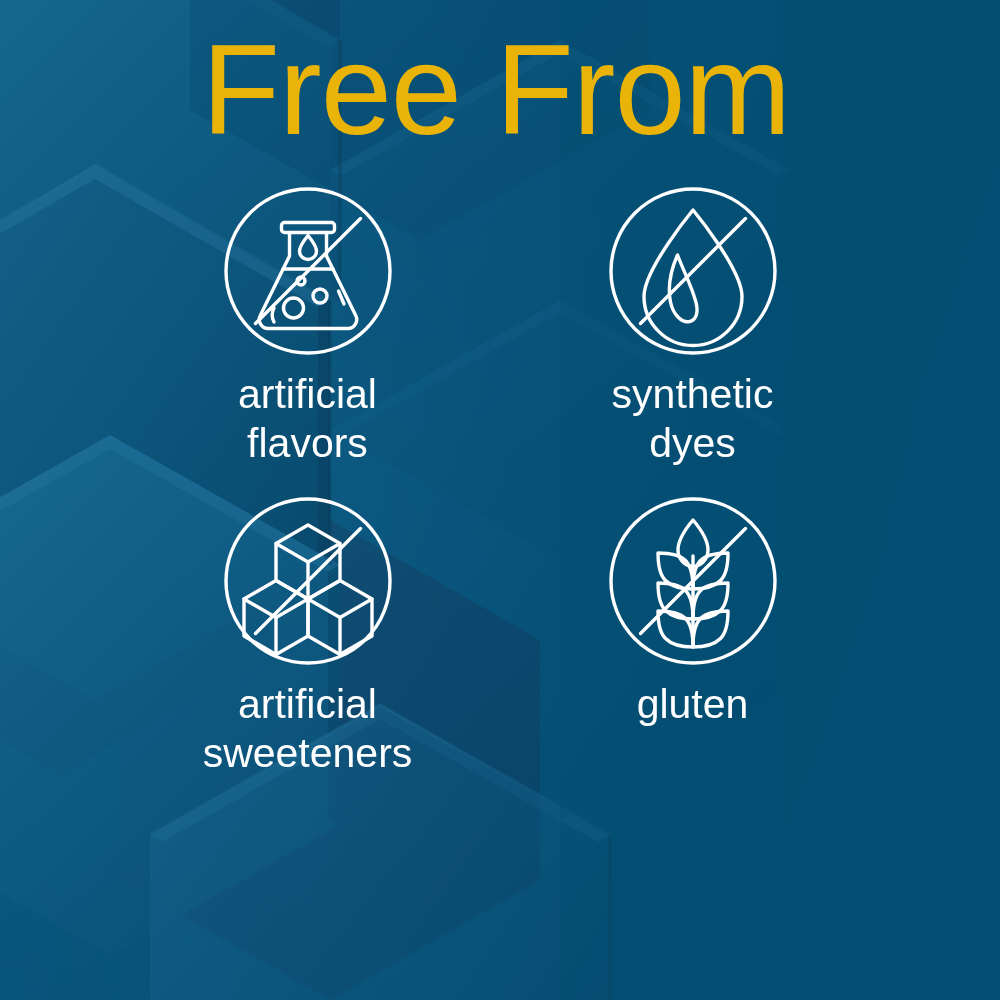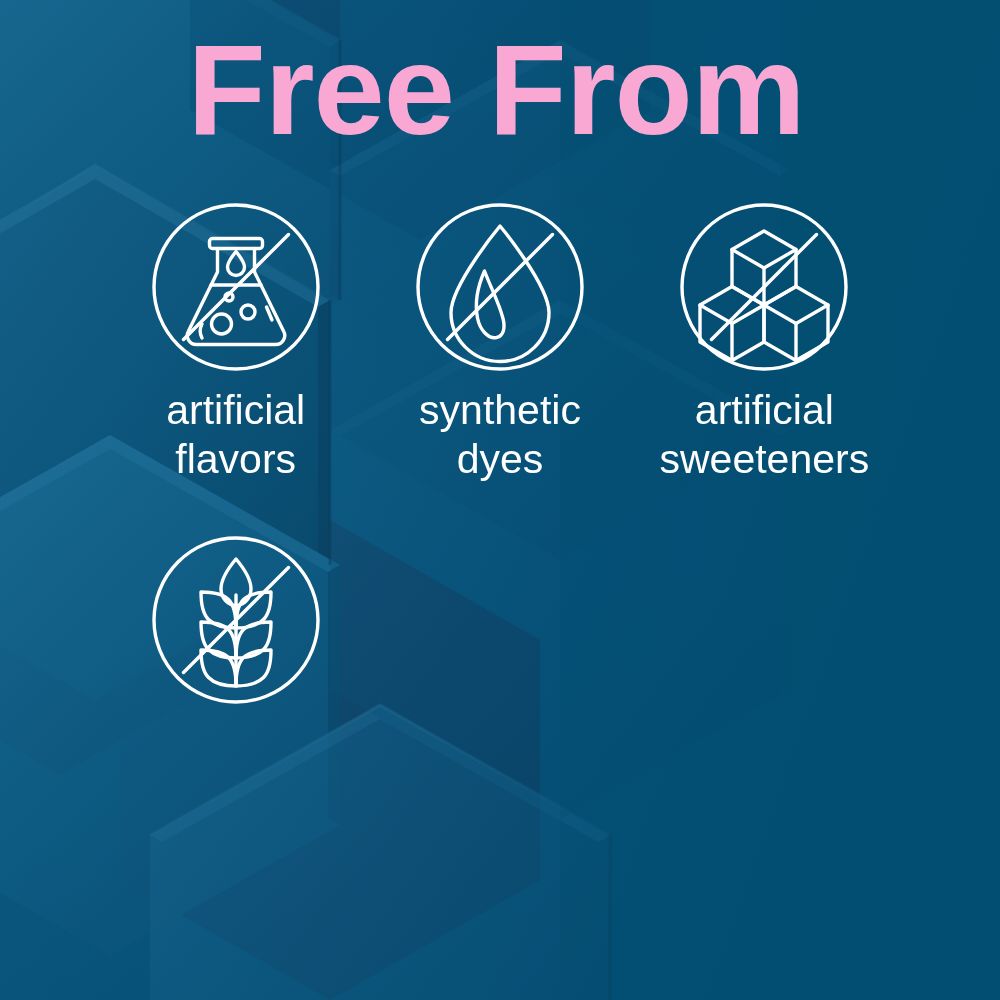--- a/index.html
+++ b/index.html
@@ -39,34 +39,33 @@
   }
 
   .page-title {
     position: absolute;
     top: 26px;
     left: 0;
     width: 992px;
     text-align: center;
     font-size: 128px;
     line-height: 1.0;
-    font-weight: 700;
+    font-weight: 400;
     letter-spacing: -1px;
-    color: #f9a8d4;
+    color: #eab308;
   }
 
   .grid {
     position: absolute;
-    top: 202px;
+    top: 186px;
     left: 115px;
     width: 770px;
     display: grid;
-    grid-template-columns: 1fr 1fr 1fr;
+    grid-template-columns: 1fr 1fr;
     grid-template-rows: 310px 310px;
-    gap: 23px;
   }
 
   .cell {
     display: flex;
     flex-direction: column;
     align-items: center;
   }
 
   .icon-wrap {
     width: 170px;
@@ -268,19 +267,20 @@
           <path d="M85 93 C98 93 107 90 112.5 84.5 C118 79 120 70 120 57 C107 57 98 59 92.5 64.5 C87 70 85 80 85 93 Z"></path>
 
           <path d="M85 123 C72 123 63 120 57.5 114.5 C52 109 50 100 50 87 C63 87 72 89 77.5 94.5 C83 100 85 110 85 123 Z"></path>
           <path d="M85 123 C98 123 107 120 112.5 114.5 C118 109 120 100 120 87 C107 87 98 89 92.5 94.5 C87 100 85 110 85 123 Z"></path>
 
           <path d="M85 151 C72 151 63 148 57.5 142.5 C52 137 50 128 50 115 C63 115 72 117 77.5 122.5 C83 128 85 138 85 151 Z"></path>
           <path d="M85 151 C98 151 107 148 112.5 142.5 C118 137 120 128 120 115 C107 115 98 117 92.5 122.5 C87 128 85 138 85 151 Z"></path>
 
           <path d="M32.5 137.5 L137.5 32.5"></path>
         </svg>
+        <div class="cell-label">gluten</div>
       </div>
 
     </div>
 
 
   </div>
 </div>
 
 </body></html>

